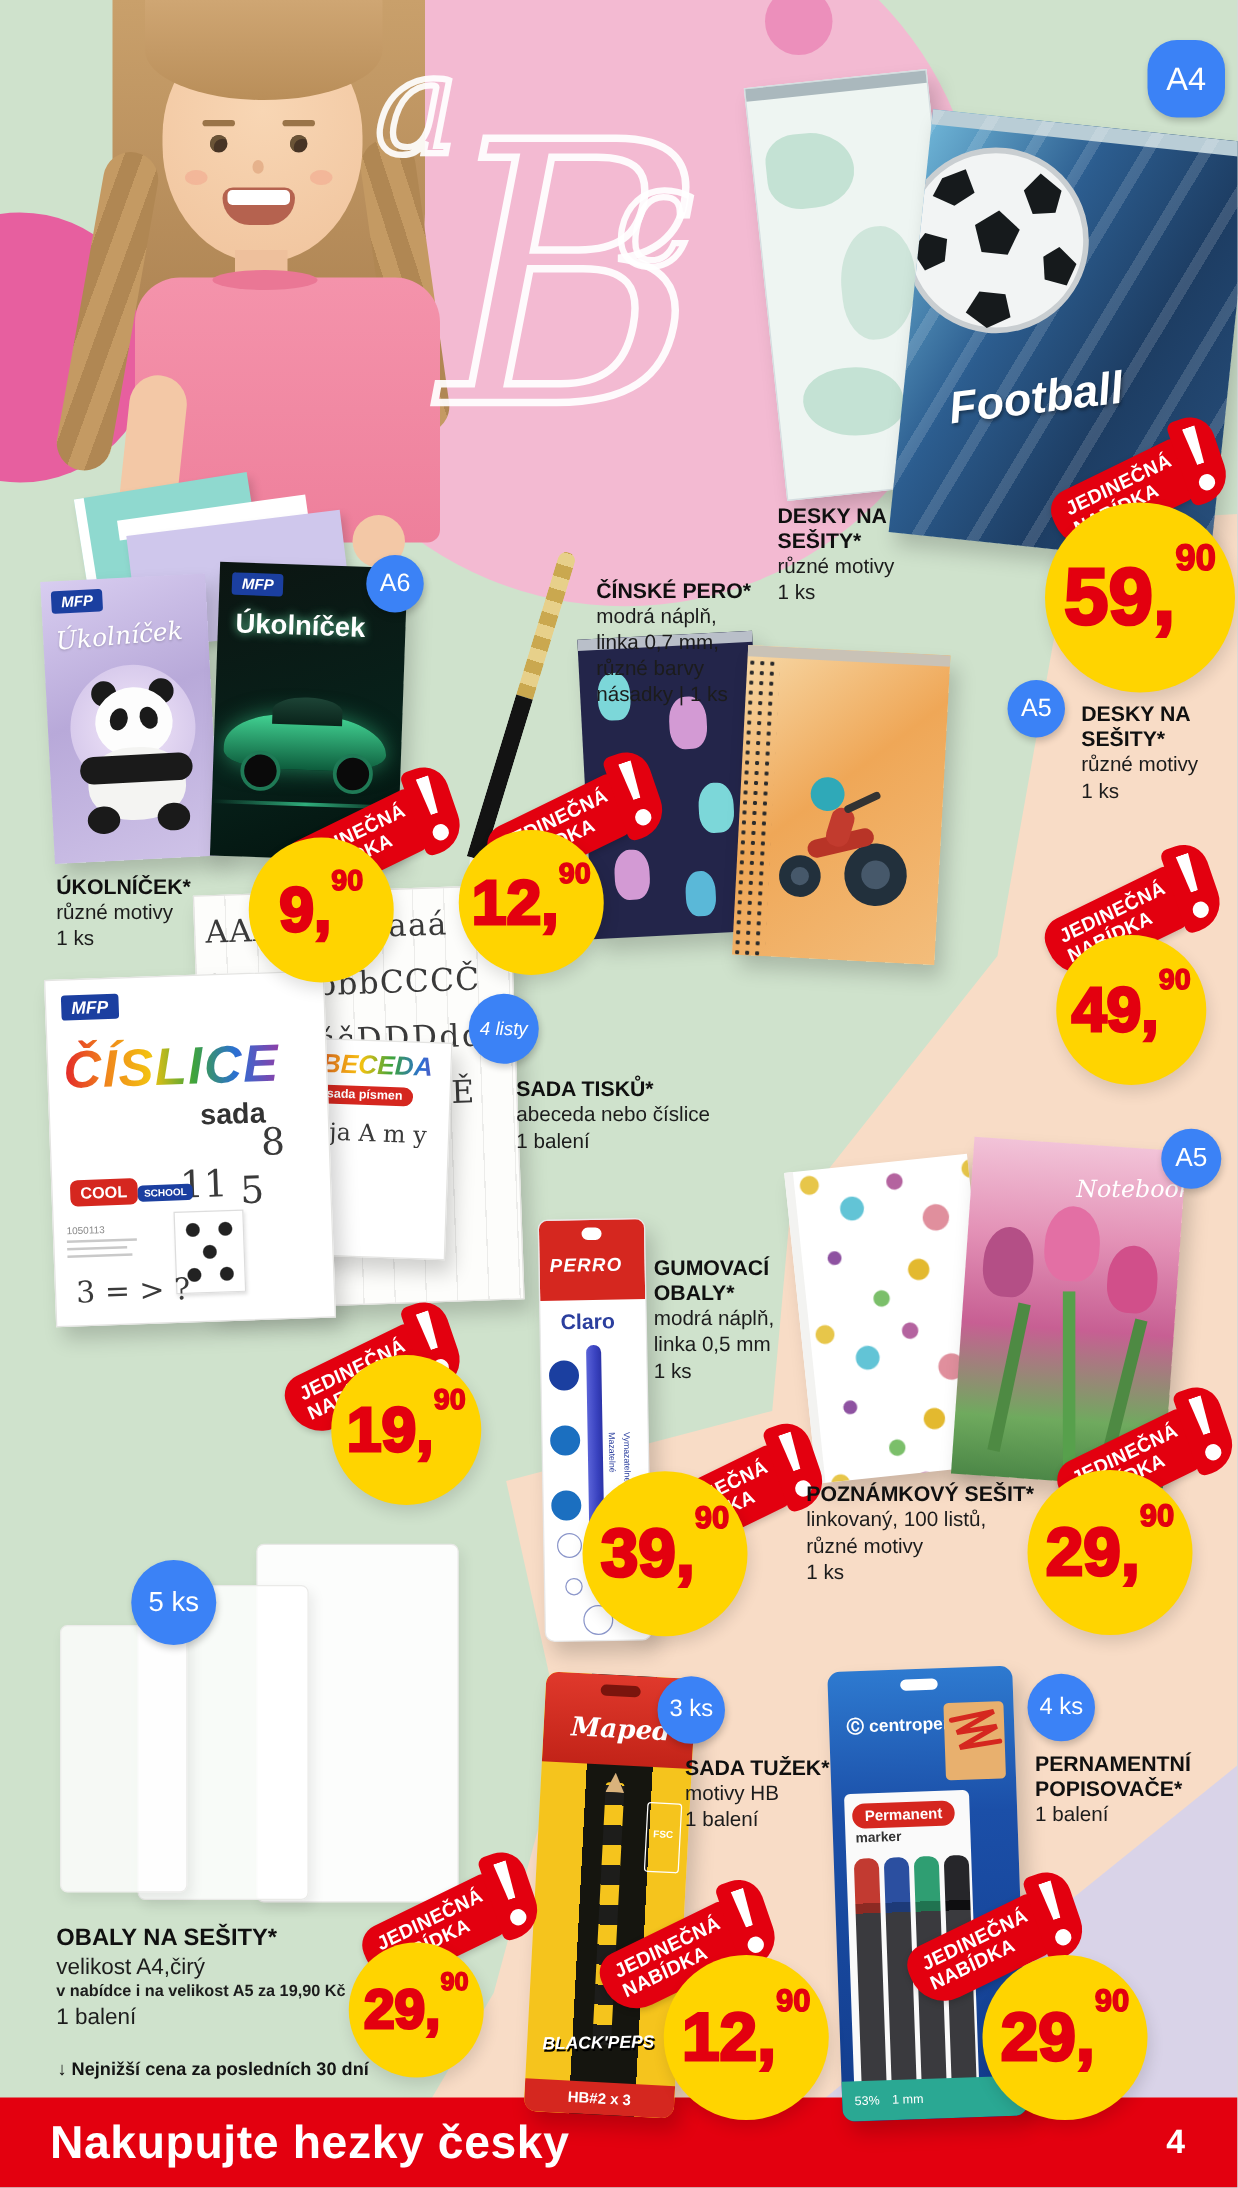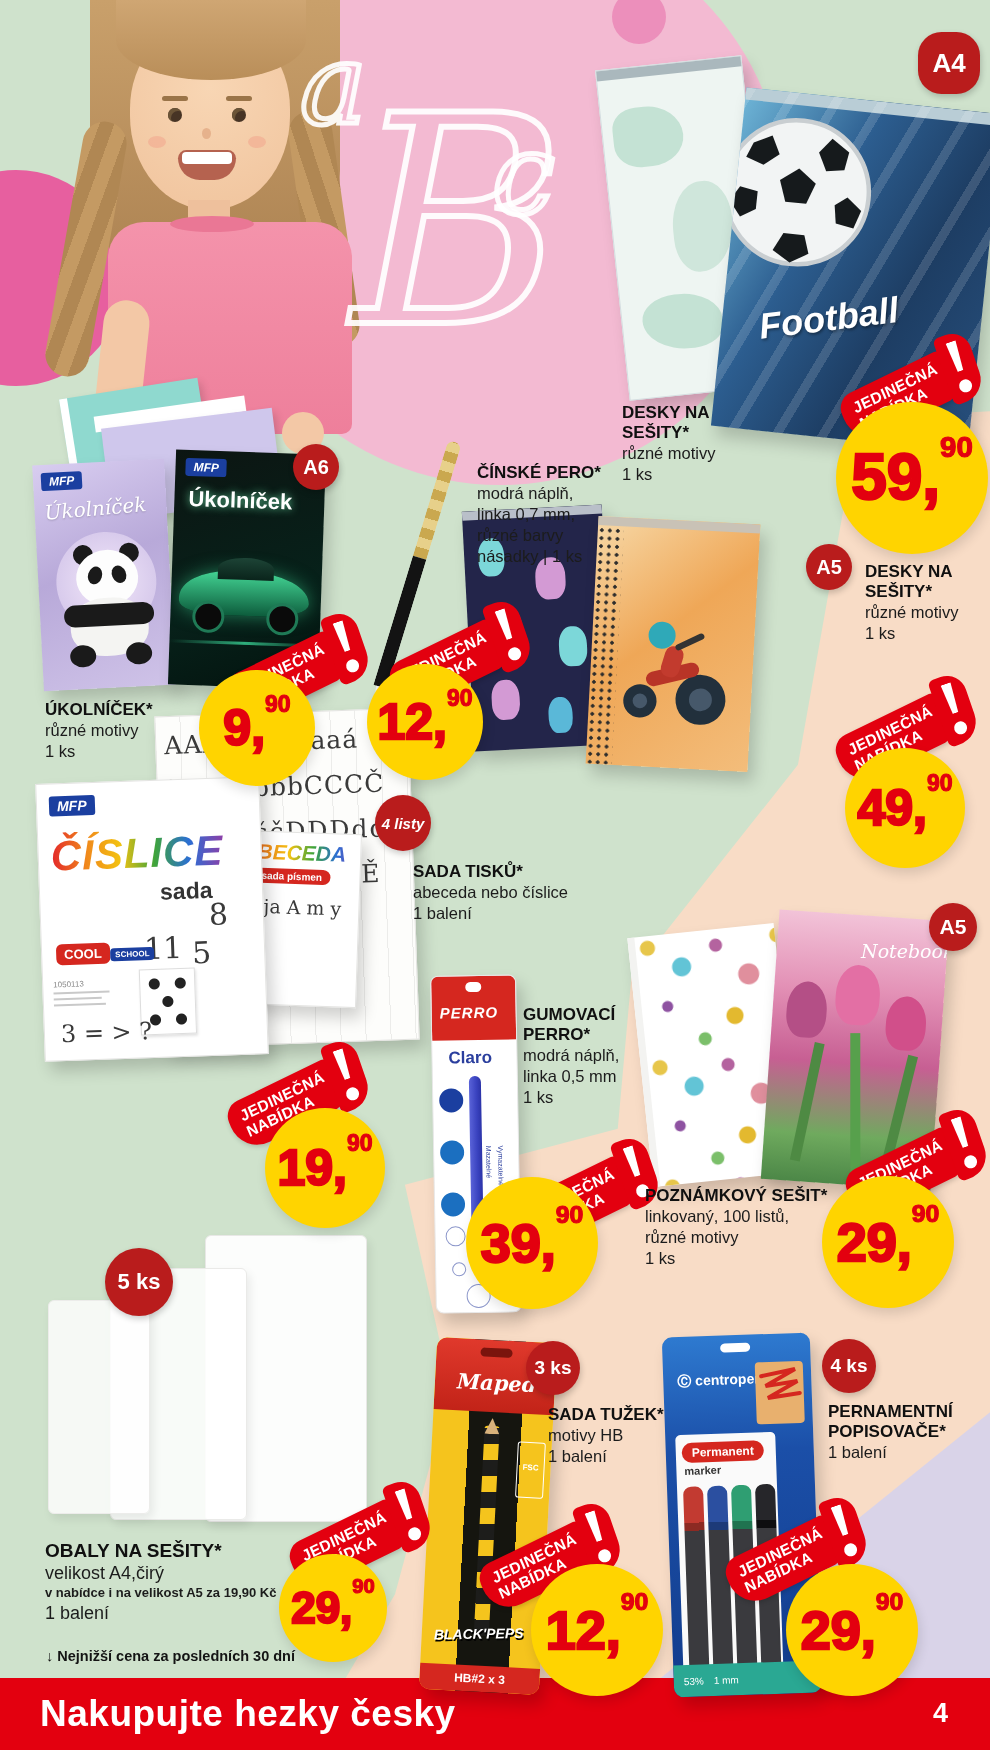--- a/index.html
+++ b/index.html
@@ -24,21 +24,21 @@
   
   .nab{width:150px;height:96px;transform:rotate(-26deg);z-index:5;display:flex;align-items:center;}
   .nab-txt{background:#e3000f;color:#fff;font-weight:bold;font-size:15.5px;line-height:1.12;
            padding:7px 10px 9px 13px;border-radius:16px 6px 10px 30px;letter-spacing:.3px;
            transform:skewX(-3deg);box-shadow:0 2px 5px rgba(0,0,0,.18);}
   .nab-ex{width:34px;height:70px;background:#e3000f;margin-left:-5px;border-radius:6px 20px 24px 6px;position:relative;transform:rotate(7deg);}
   .nab-ex::before{content:"";position:absolute;left:10px;top:8px;width:13px;height:31px;background:#fff;
                   clip-path:polygon(10% 0,90% 0,72% 100%,28% 100%);}
   .nab-ex::after{content:"";position:absolute;left:10px;bottom:9px;width:13px;height:13px;background:#fff;border-radius:50%;}
   
-  .fmt{background:#b91c1c;color:#fff;font-weight:bold;border-radius:50%;display:flex;align-items:center;justify-content:center;z-index:7;box-shadow:1px 3px 6px rgba(0,0,0,.2);}
+  .fmt{background:#3b82f6;color:#fff;font-weight:normal;border-radius:50%;display:flex;align-items:center;justify-content:center;z-index:7;box-shadow:1px 3px 6px rgba(0,0,0,.2);}
   
   .txtblock{z-index:8;}
   .pname{font-weight:bold;font-size:17px;color:#101010;line-height:1.18;}
   .pdet{font-size:16.5px;color:#1c1c1c;line-height:1.28;}
   .psmall{font-size:13px;font-weight:bold;color:#1c1c1c;line-height:1.3;}
   
   .shadowed{box-shadow:6px 10px 16px rgba(0,0,0,.18);}
   .mfpchip{background:#1b3fa0;color:#fff;font-weight:bold;font-style:italic;font-size:12px;
            padding:2px 8px;border-radius:3px;display:inline-block;}
   .rainbow{background:linear-gradient(90deg,#e3262a,#f0861c,#f3c211,#3fa43a,#2b6fd4,#8d3fa8);
@@ -269,21 +269,21 @@
   <div class="pdet">abeceda nebo číslice</div>
   <div class="pdet">1 balení</div>
 </div>
 <div class="abs nab" style="left:225px;top:1050px;">
   <div class="nab-txt">
     <div>JEDINEČNÁ</div>
     <div>NABÍDKA</div>
   </div>
   <div class="nab-ex"></div>
 </div>
-<div class="abs price" style="left:265px;top:1108px;width:120px;height:120px;font-size:50px;">
+<div class="abs price" style="left:265px;top:1084px;width:120px;height:120px;font-size:50px;">
   <span class="main">19,</span>
     <span class="cents">90</span>
 </div>
 
 <div class="abs shadowed" style="left:433px;top:975px;width:84px;height:336px;transform:rotate(-1deg);z-index:4;background:#fff;border:1px solid #e8e8e8;border-radius:8px;overflow:hidden;">
   <div class="abs" style="left:0;top:0;width:100%;height:64px;background:#d5271f;">
     <div class="abs" style="left:34px;top:6px;width:16px;height:10px;background:#fff;border-radius:8px;"></div>
     <div class="abs" style="left:8px;top:28px;color:#fff;font-weight:bold;font-style:italic;font-size:15px;letter-spacing:1px;">PERRO</div>
   </div>
   <div class="abs" style="left:16px;top:72px;color:#2b3f9e;font-weight:bold;font-size:17px;">Claro</div>
@@ -294,21 +294,21 @@
   <div class="abs" style="left:6px;top:216px;width:24px;height:24px;background:#1b6fc0;border-radius:50%;"></div>
   <div class="abs" style="left:58px;top:170px;color:#2b3f9e;font-size:7px;transform:rotate(90deg);transform-origin:left top;white-space:nowrap;">Mazatelné</div>
   <div class="abs" style="left:70px;top:170px;color:#2b3f9e;font-size:7px;transform:rotate(90deg);transform-origin:left top;white-space:nowrap;">Vymazatelné</div>
   <div class="bubble" style="left:10px;top:250px;width:18px;height:18px;"></div>
   <div class="bubble" style="left:50px;top:262px;width:26px;height:26px;"></div>
   <div class="bubble" style="left:16px;top:286px;width:12px;height:12px;"></div>
   <div class="bubble" style="left:60px;top:300px;width:16px;height:16px;"></div>
   <div class="bubble" style="left:30px;top:308px;width:22px;height:22px;"></div>
 </div>
 <div class="abs txtblock" style="left:523px;top:1005px;width:150px;">
-  <div class="pname">GUMOVACÍ PERRO*</div>
+  <div class="pname">GUMOVACÍ OBALY*</div>
   <div class="pdet">modrá náplň,</div>
   <div class="pdet">linka 0,5 mm</div>
   <div class="pdet">1 ks</div>
 </div>
 <div class="abs nab" style="left:515px;top:1147px;">
   <div class="nab-txt">
     <div>JEDINEČNÁ</div>
     <div>NABÍDKA</div>
   </div>
   <div class="nab-ex"></div>

